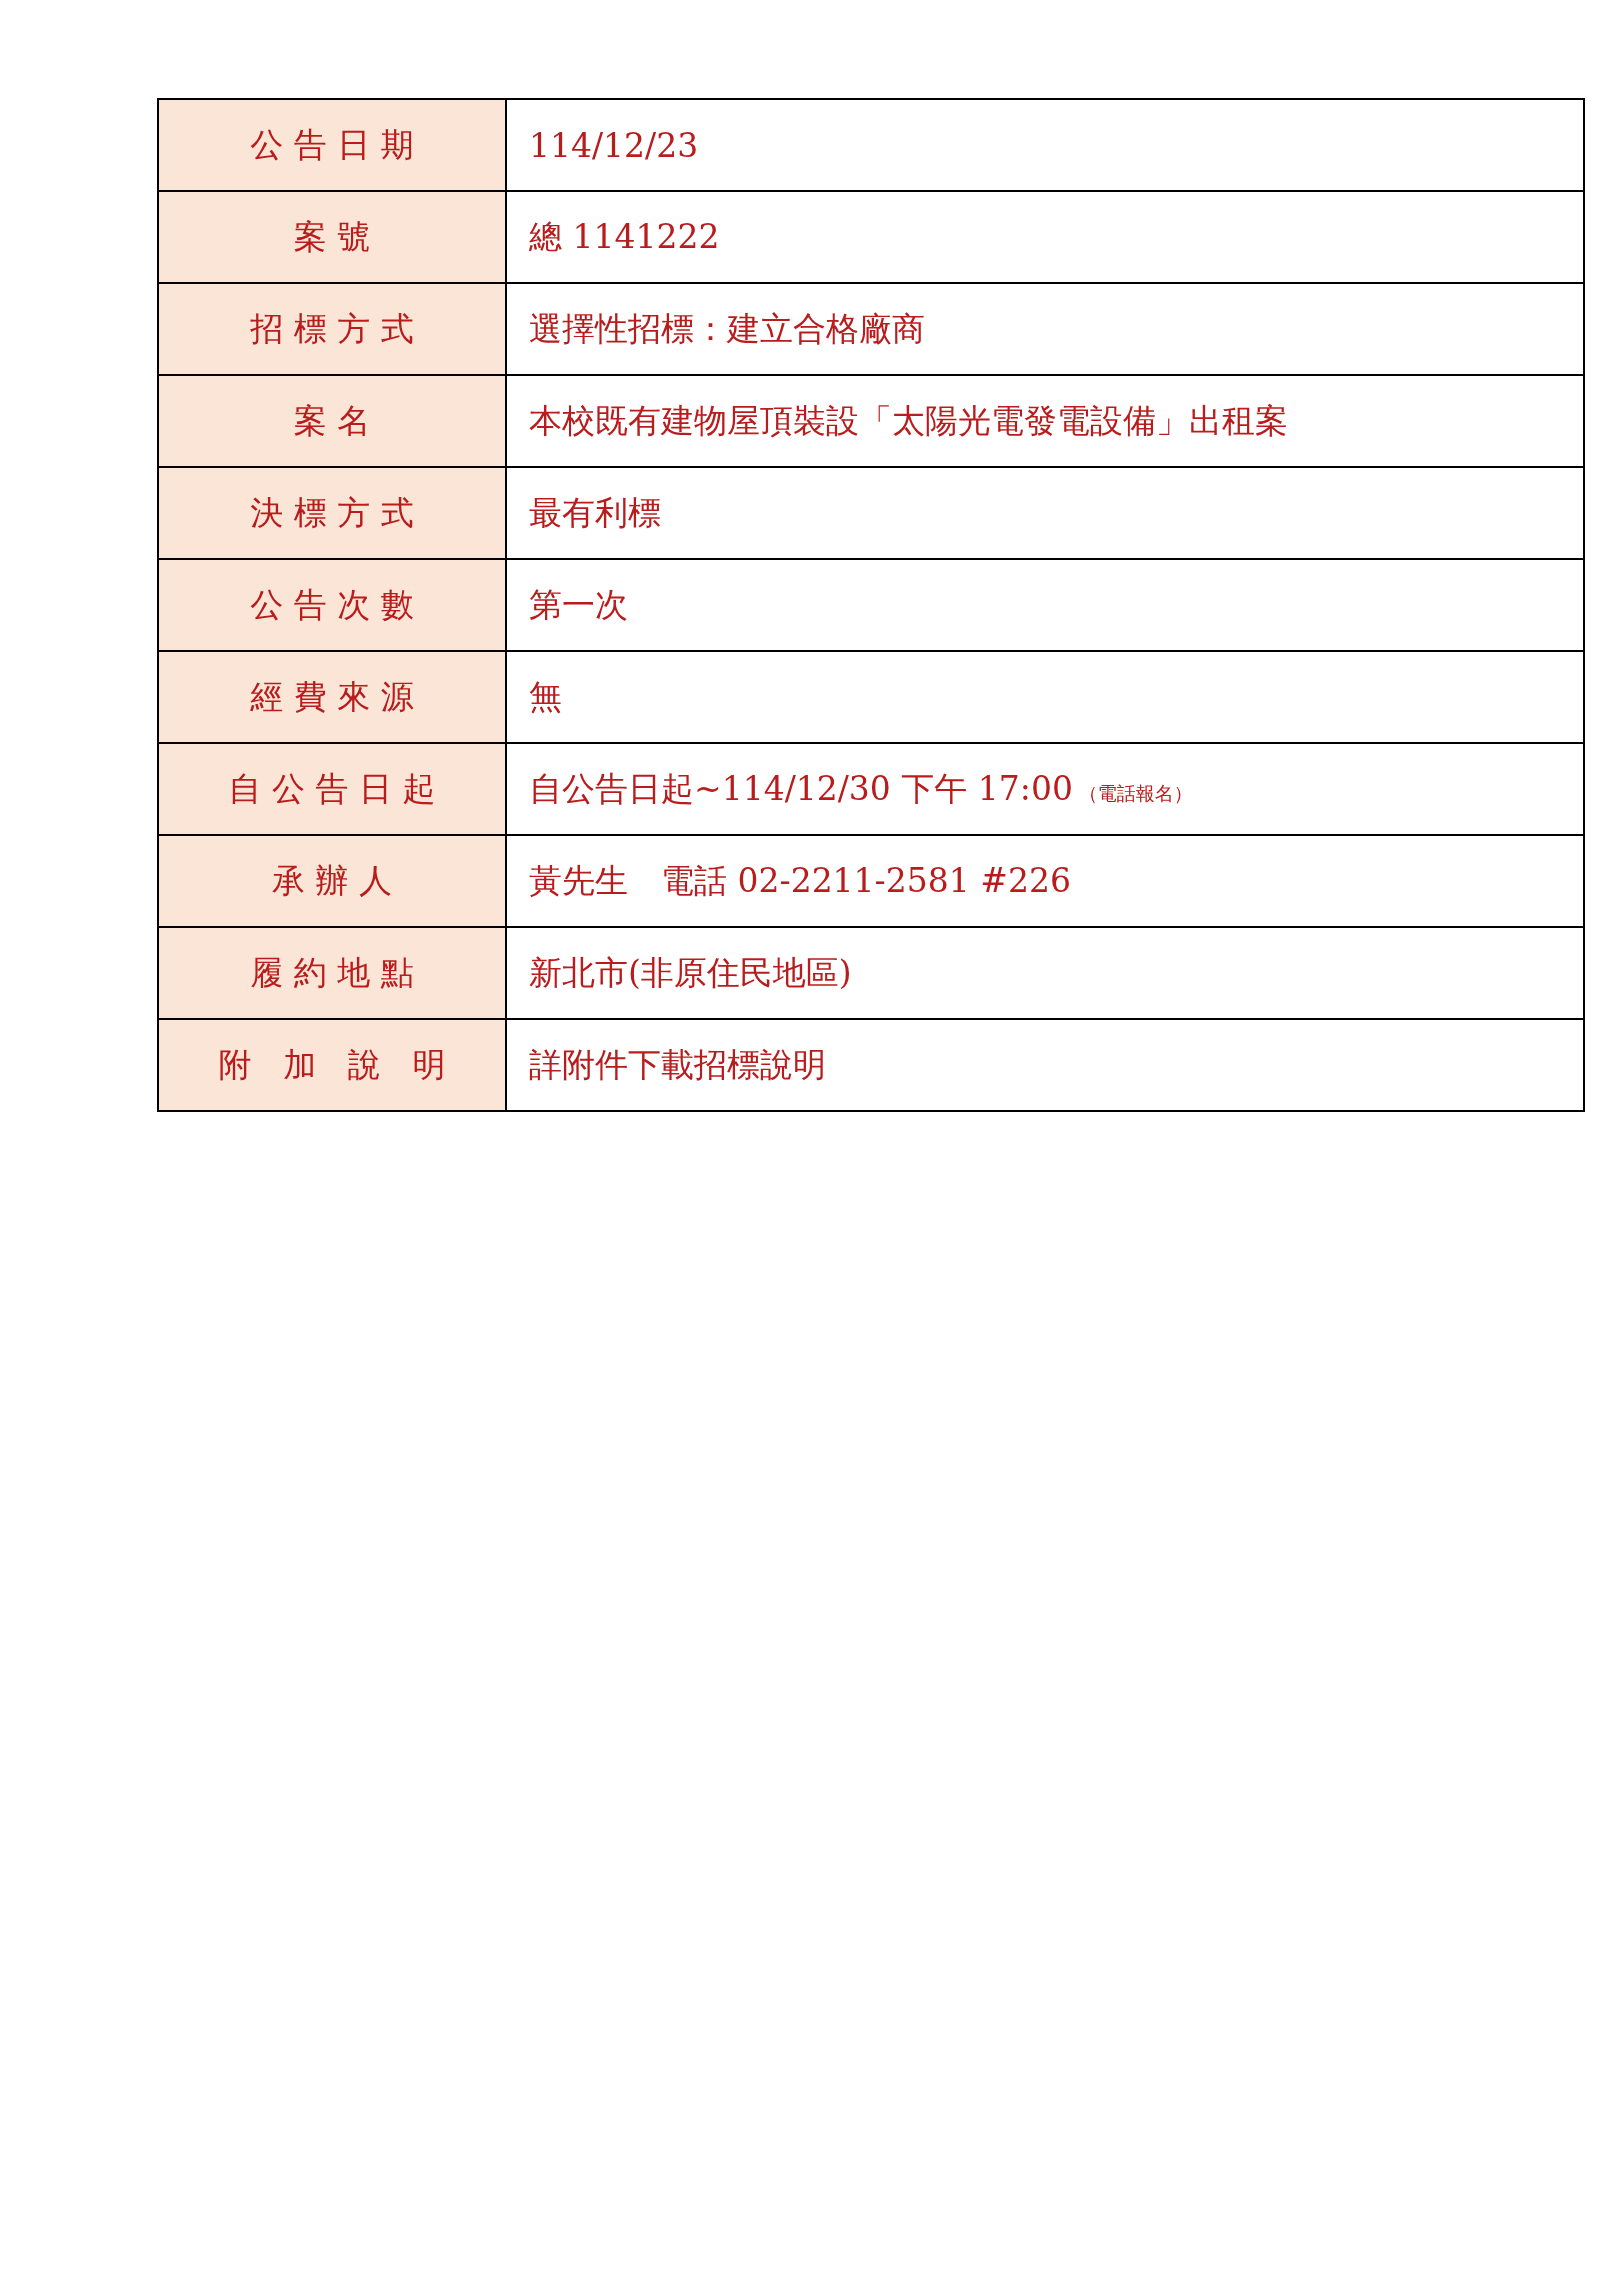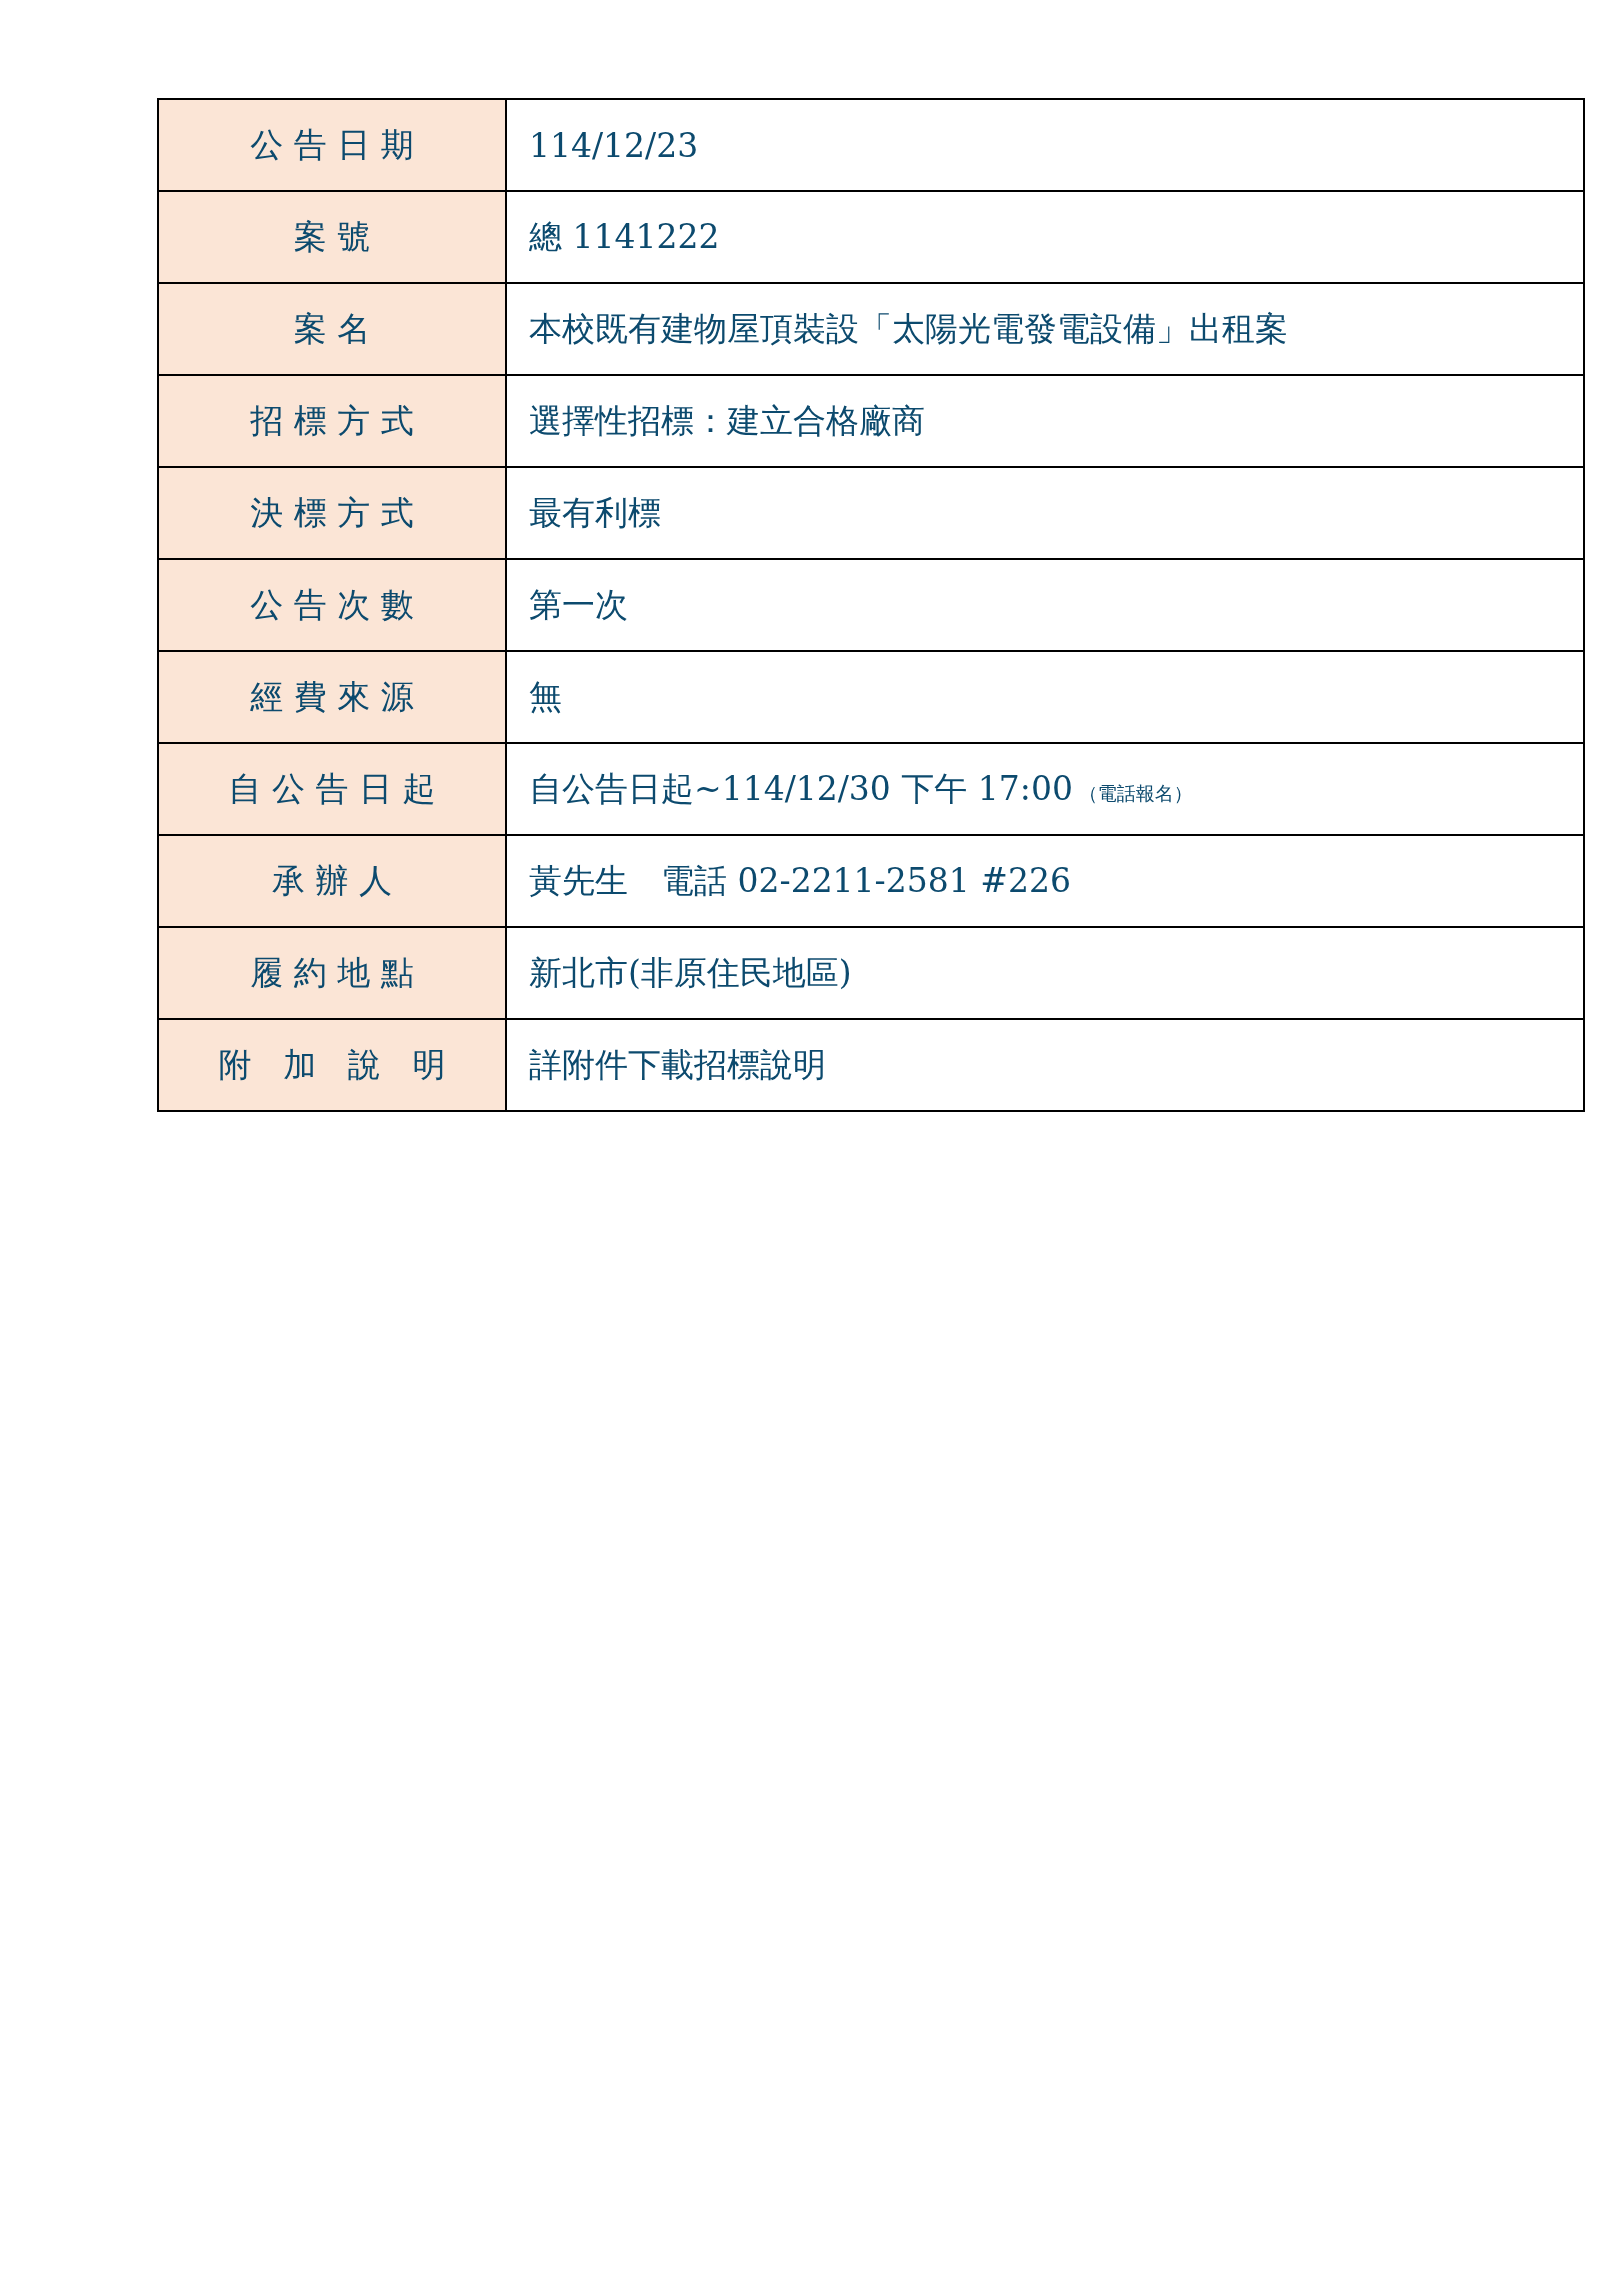--- a/index.html
+++ b/index.html
@@ -21,21 +21,21 @@
     top: 98px;
     width: 1426px;
     border-collapse: collapse;
     table-layout: fixed;
   }
   table.announcement th,
   table.announcement td {
     border: 2.9px solid #000000;
     height: 92px;
     vertical-align: middle;
-    color: #0c4a6e;
+    color: #b91c1c;
   }
   table.announcement th {
     width: 348px;
     background: #fbe5d6;
     font-weight: normal;
     text-align: center;
     font-size: 33px;
     letter-spacing: 0.32em;
     text-indent: 0.32em;
     white-space: nowrap;
@@ -62,26 +62,26 @@
     <tbody>
       <tr>
         <th>公告日期</th>
         <td><span>114/12/23</span><span class="value-note"></span></td>
       </tr>
       <tr>
         <th>案號</th>
         <td><span>總 1141222</span><span class="value-note"></span></td>
       </tr>
       <tr>
+        <th>招標方式</th>
+        <td><span>選擇性招標：建立合格廠商</span><span class="value-note"></span></td>
+      </tr>
+      <tr>
         <th>案名</th>
         <td><span>本校既有建物屋頂裝設「太陽光電發電設備」出租案</span><span class="value-note"></span></td>
-      </tr>
-      <tr>
-        <th>招標方式</th>
-        <td><span>選擇性招標：建立合格廠商</span><span class="value-note"></span></td>
       </tr>
       <tr>
         <th>決標方式</th>
         <td><span>最有利標</span><span class="value-note"></span></td>
       </tr>
       <tr>
         <th>公告次數</th>
         <td><span>第一次</span><span class="value-note"></span></td>
       </tr>
       <tr>

